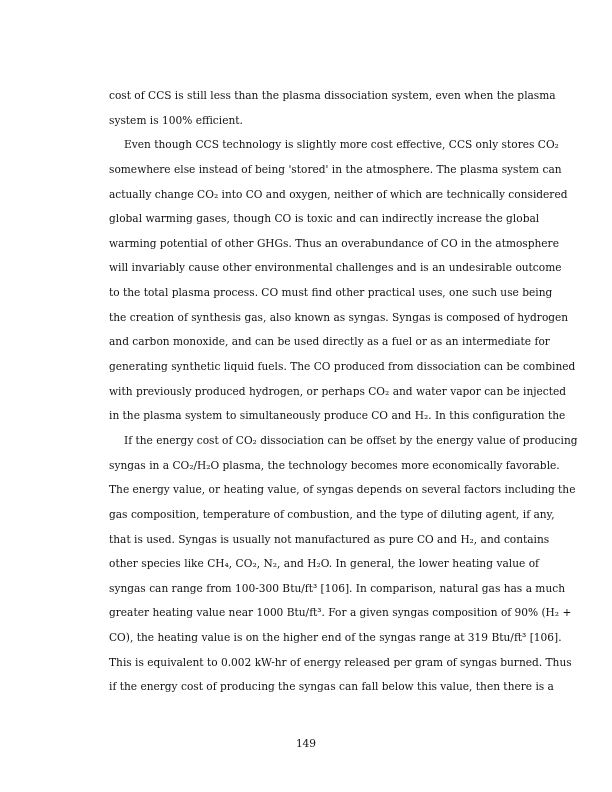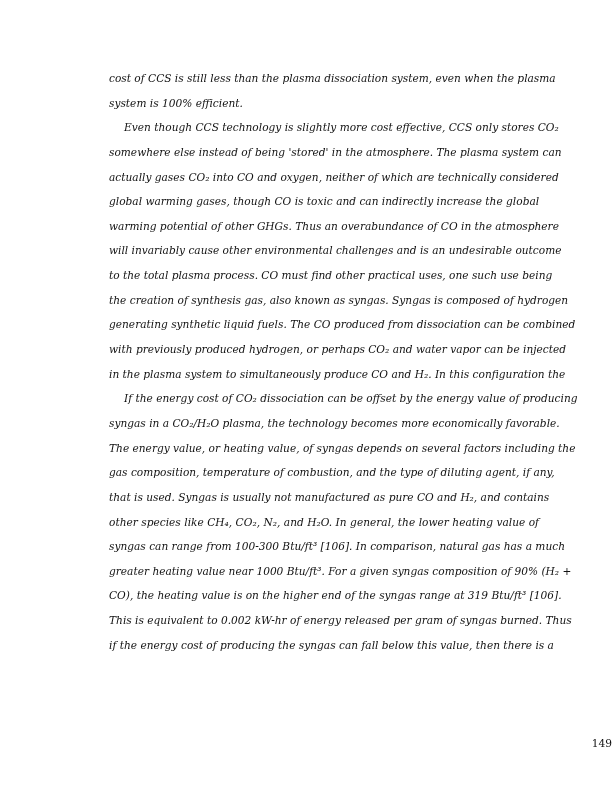--- a/index.html
+++ b/index.html
@@ -1,43 +1,44 @@
 <!DOCTYPE html>
 <html><head>
 <meta charset="utf-8">
 <style>
   html, body { margin: 0; padding: 0; background: #ffffff; }
   body { width: 612px; height: 792px; position: relative; overflow: hidden; }
   .page {
-    position: absolute; left: 109px; top: 66px; width: 430px;
+    position: absolute; left: 109px; top: 83px; width: 430px;
     font-family: "DejaVu Serif", "Liberation Serif", serif;
-    font-size: 10.6px; color: #111111; font-style: italic;
+    font-size: 10.6px; color: #111111;
   }
   .line { height: 24.65px; line-height: 24.65px; white-space: nowrap; text-align: justify; text-align-last: justify; }
   .line.last { text-align-last: left; }
   .line.indent { padding-left: 15px; }
   .pagenum {
-    position: absolute; top: 737px; left: 0; width: 612px; text-align: right;
+    position: absolute; top: 737px; left: 0; width: 612px; text-align: center;
     font-family: "DejaVu Serif", "Liberation Serif", serif; font-size: 10.6px; color: #111;
   }
 </style>
 </head>
 <body>
 
 <div class="page" id="body">
     <div class="line">cost of CCS is still less than the plasma dissociation system, even when the plasma</div>
     <div class="line last">system is 100% efficient.</div>
     <div class="line indent">Even though CCS technology is slightly more cost effective, CCS only stores CO₂</div>
     <div class="line">somewhere else instead of being 'stored' in the atmosphere. The plasma system can</div>
-    <div class="line">actually gases CO₂ into CO and oxygen, neither of which are technically considered</div>
+    <div class="line">actually change CO₂ into CO and oxygen, neither of which are technically considered</div>
     <div class="line">global warming gases, though CO is toxic and can indirectly increase the global</div>
     <div class="line">warming potential of other GHGs. Thus an overabundance of CO in the atmosphere</div>
     <div class="line">will invariably cause other environmental challenges and is an undesirable outcome</div>
     <div class="line">to the total plasma process. CO must find other practical uses, one such use being</div>
     <div class="line">the creation of synthesis gas, also known as syngas. Syngas is composed of hydrogen</div>
+    <div class="line">and carbon monoxide, and can be used directly as a fuel or as an intermediate for</div>
     <div class="line">generating synthetic liquid fuels. The CO produced from dissociation can be combined</div>
     <div class="line">with previously produced hydrogen, or perhaps CO₂ and water vapor can be injected</div>
     <div class="line">in the plasma system to simultaneously produce CO and H₂. In this configuration the</div>
     <div class="line indent">If the energy cost of CO₂ dissociation can be offset by the energy value of producing</div>
     <div class="line">syngas in a CO₂/H₂O plasma, the technology becomes more economically favorable.</div>
     <div class="line">The energy value, or heating value, of syngas depends on several factors including the</div>
     <div class="line">gas composition, temperature of combustion, and the type of diluting agent, if any,</div>
     <div class="line">that is used. Syngas is usually not manufactured as pure CO and H₂, and contains</div>
     <div class="line">other species like CH₄, CO₂, N₂, and H₂O. In general, the lower heating value of</div>
     <div class="line">syngas can range from 100-300 Btu/ft³ [106]. In comparison, natural gas has a much</div>

